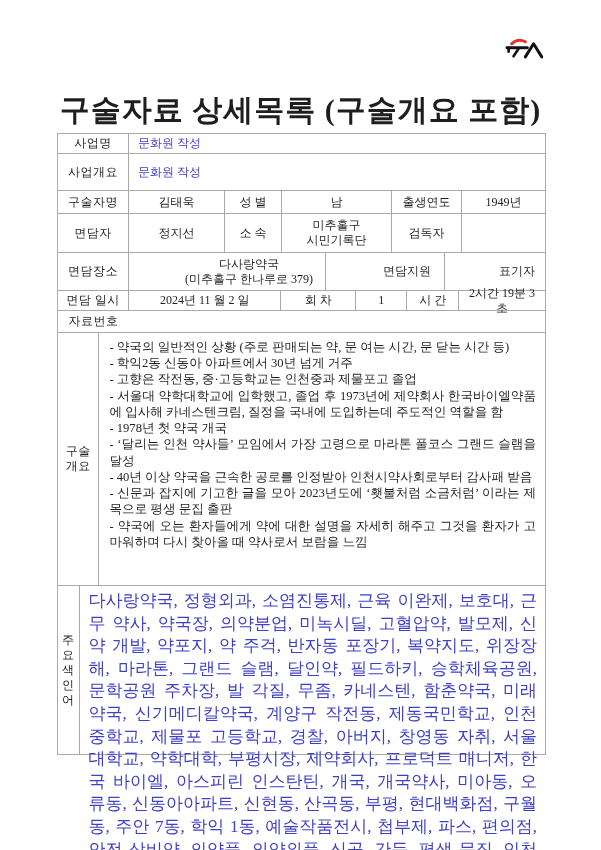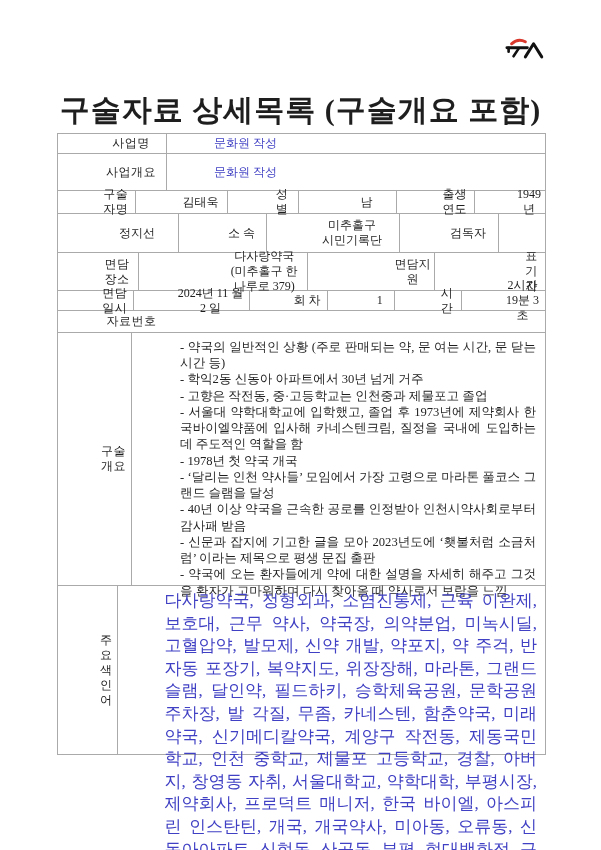--- a/index.html
+++ b/index.html
@@ -25,21 +25,20 @@
     border:1px solid var(--bd);background:#fff;
     font-size:12px;
   }
   .r{display:flex;border-bottom:1px solid var(--bd);}
   .r:last-child{border-bottom:none;}
   .c{
     border-right:1px solid var(--bd);
     display:flex;align-items:center;justify-content:center;
     text-align:center;line-height:1.25;padding:1px 4px;
     flex-direction:column;
-    margin-left:38px;
   }
   .c:last-child{border-right:none;}
   .lab{width:14.6%;letter-spacing:0.5px;}
   .fill{flex:1 1 auto;}
   .vcl{justify-content:center;align-items:flex-start;text-align:left;padding-left:9px;}
   .blue{color:var(--blue);}
   .h20{height:20px;} .h37{height:37px;} .h23{height:23px;} .h39{height:39px;}
   .h38{height:38px;gap:44px;} .h22{height:22px;} .h253{height:253px;} .h168{height:168px;}
   .w196{width:19.7%;} .w117{width:11.7%;} .w226{width:22.6%;} .w144{width:14.4%;}
   .w314{width:31.4%;} .w154{width:15.4%;}
@@ -86,20 +85,21 @@
   <div class="r h23">
     <div class="c lab">구술자명</div>
     <div class="c w196">김태욱</div>
     <div class="c w117">성 별</div>
     <div class="c w226">남</div>
     <div class="c w144">출생연도</div>
     <div class="c fill">1949년</div>
   </div>
 
   <div class="r h39">
+    <div class="c lab">면담자</div>
     <div class="c w196">정지선</div>
     <div class="c w117">소 속</div>
     <div class="c w226">
       <span>미추홀구</span>
       <span>시민기록단</span>
     </div>
     <div class="c w144">검독자</div>
     <div class="c fill"></div>
   </div>
 

